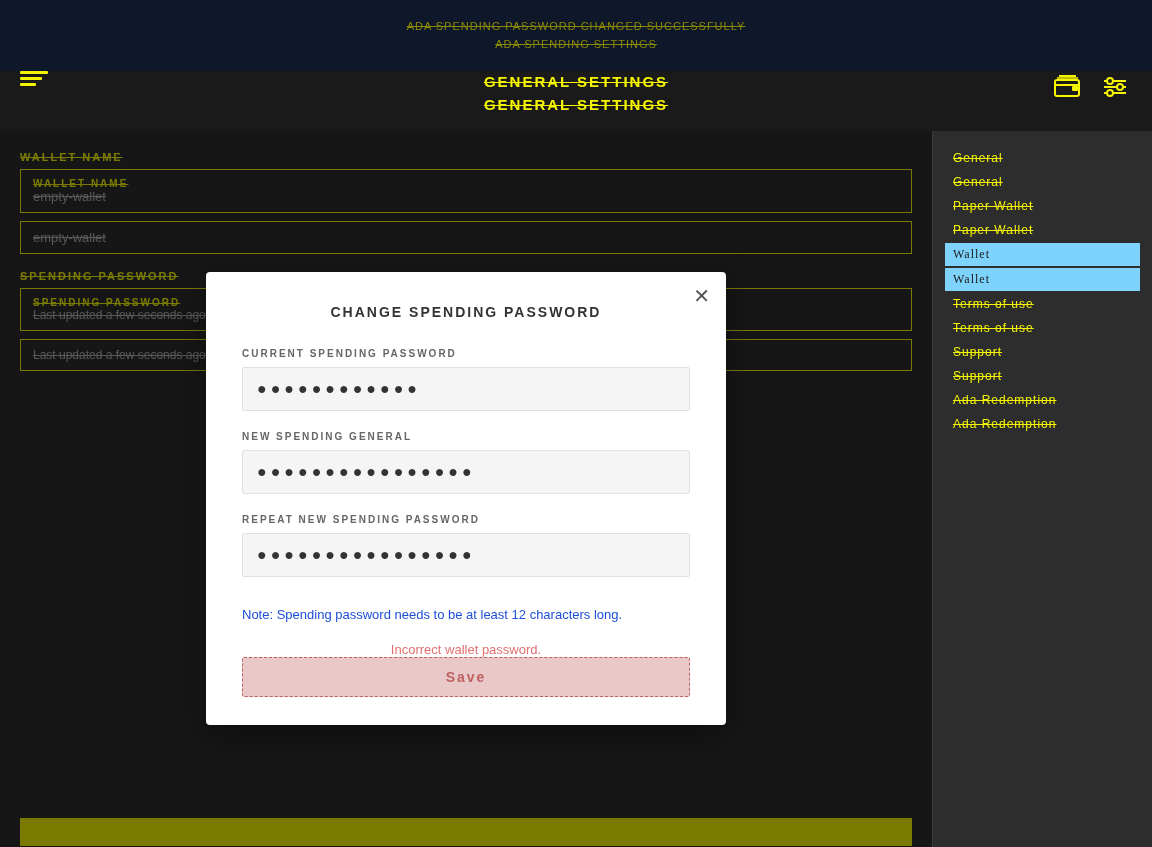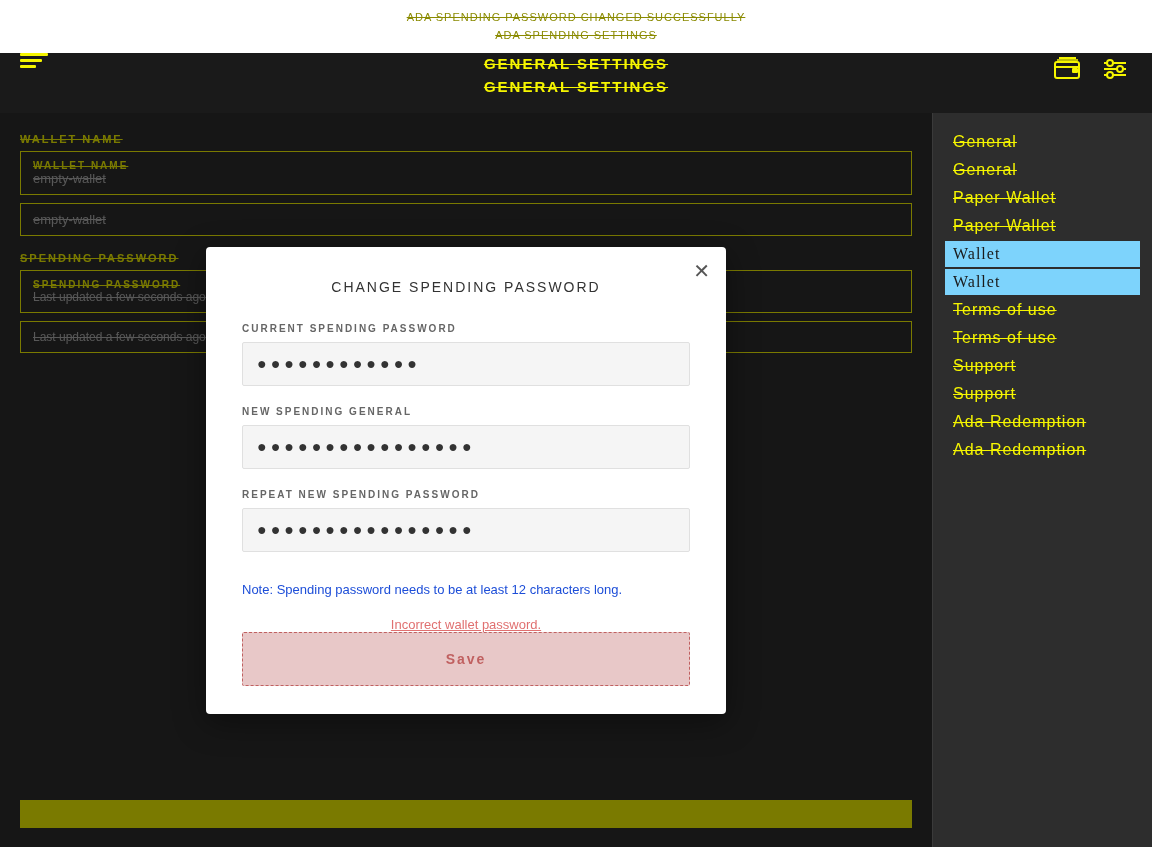--- a/index.html
+++ b/index.html
@@ -8,22 +8,22 @@
       height: 847px;
       background: #2d2d2d;
       font-family: 'Segoe UI', Arial, sans-serif;
       overflow: hidden;
       position: relative;
     }
 
     
     .top-banner {
       width: 100%;
-      background: #ffffff;
-      padding: 9px 0;
+      background: #0f172a;
+      padding: 18px 0;
       text-align: center;
       min-height: 52px;
       display: flex;
       flex-direction: column;
       justify-content: center;
     }
     .top-banner-text {
       color: #8a8a00;
       font-size: 11px;
       letter-spacing: 1px;
@@ -156,21 +156,21 @@
 
     
     .sidebar {
       width: 220px;
       background: #2d2d2d;
       padding: 16px 12px;
       border-left: 1px solid #3a3a3a;
     }
     .sidebar-item {
       color: #f5f500;
-      font-size: 16px;
+      font-size: 12px;
       letter-spacing: 1px;
       padding: 4px 8px;
       margin-bottom: 2px;
       cursor: pointer;
       text-decoration: line-through;
       text-decoration-color: #f5f500;
     }
     .sidebar-item.active {
       background: #7dd3fc;
       color: #1a1a1a;
@@ -195,21 +195,21 @@
       border-radius: 4px;
       width: 520px;
       padding: 32px 36px 28px;
       position: relative;
       box-shadow: 0 8px 32px rgba(0,0,0,0.4);
     }
     .modal-title {
       text-align: center;
       font-size: 14px;
       letter-spacing: 2px;
-      font-weight: normal;
+      font-weight: bold;
       color: #333;
       margin-bottom: 28px;
     }
     .modal-close {
       position: absolute;
       top: 14px;
       right: 16px;
       background: none;
       border: none;
       font-size: 20px;
@@ -239,29 +239,28 @@
       color: #1d4ed8;
       font-size: 13px;
       margin: 8px 0 18px;
       line-height: 1.5;
     }
     .modal-error {
       color: #e07070;
       font-size: 13px;
       text-align: center;
       margin-bottom: 0;
-      text-decoration: underline;
     }
     .modal-save-btn {
       width: 100%;
       background: #e8c8c8;
       color: #c06060;
       border: 1px dashed #c06060;
       border-radius: 2px;
-      padding: 18px;
+      padding: 11px;
       font-size: 14px;
       letter-spacing: 2px;
       cursor: pointer;
       font-weight: bold;
     }
 
     
     .logo-lines {
       display: flex;
       flex-direction: column;

